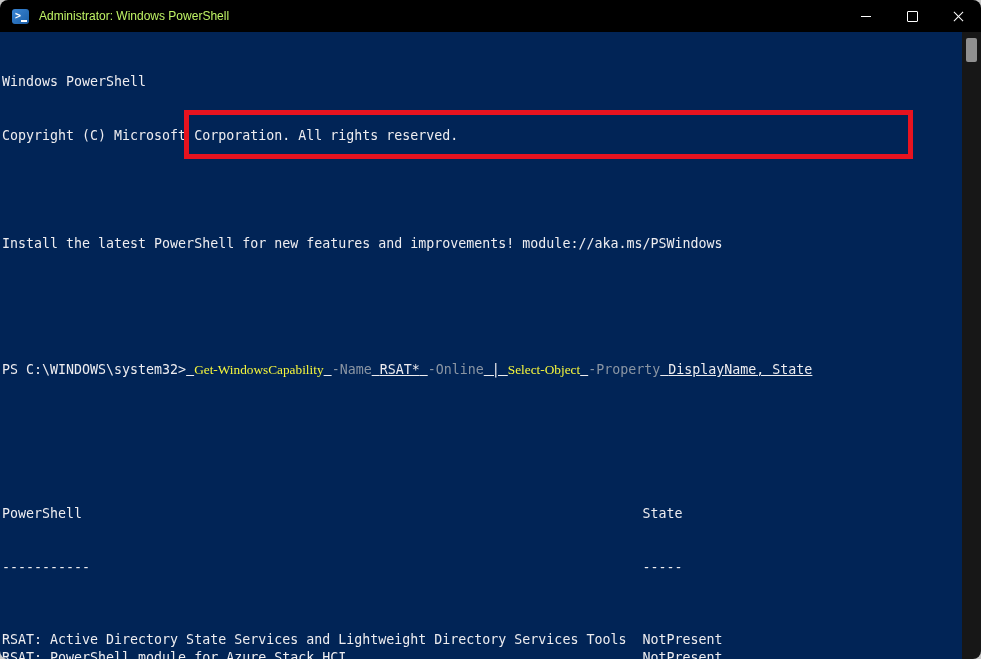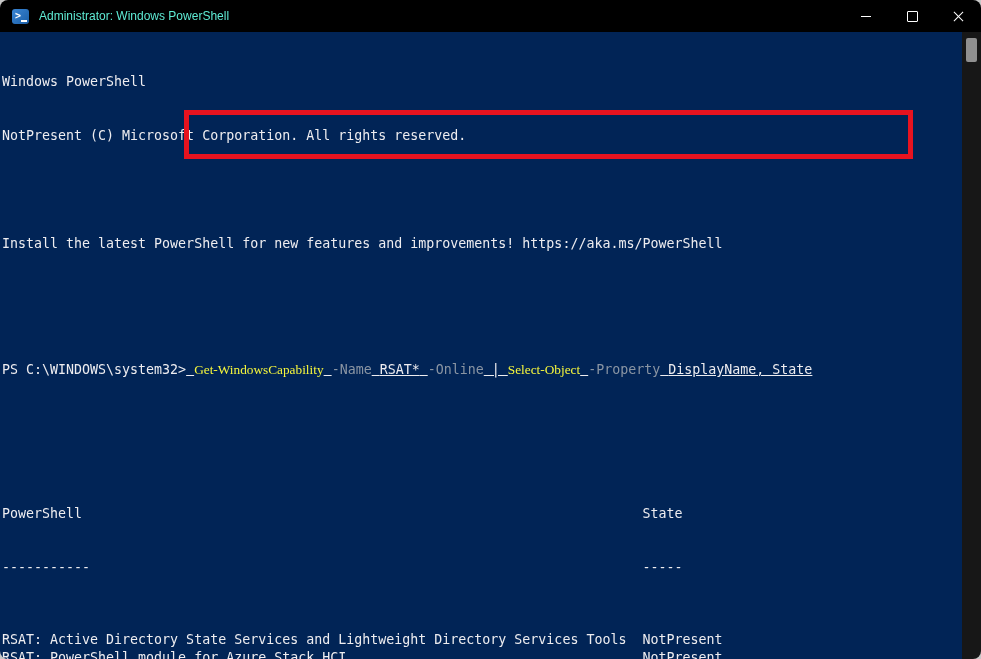--- a/index.html
+++ b/index.html
@@ -23,21 +23,21 @@
     border-radius:3px;
     position:relative;flex:0 0 auto;
   }
   .app-icon .chev{
     position:absolute;left:3px;top:2px;color:#fff;font-size:10px;line-height:10px;font-weight:bold;
     font-family:"DejaVu Sans Mono",monospace;
   }
   .app-icon .uscore{
     position:absolute;right:2px;bottom:2px;width:6px;height:2px;background:#fff;
   }
-  .title-text{color:#5eead4;font-size:12px;margin-left:10px;white-space:nowrap;}
+  .title-text{color:#bef264;font-size:12px;margin-left:10px;white-space:nowrap;}
   .controls{margin-left:auto;display:flex;height:32px;}
   .ctrl{width:46px;height:32px;display:flex;align-items:center;justify-content:center;cursor:default;}
   .glyph-min{width:10px;height:1px;background:#fff;}
   .glyph-max{width:9px;height:9px;border:1px solid #fff;border-radius:1px;}
   .glyph-close{position:relative;width:11px;height:11px;}
   .glyph-close::before,.glyph-close::after{
     content:"";position:absolute;left:-1px;top:5px;width:13px;height:1px;background:#fff;
   }
   .glyph-close::before{transform:rotate(45deg);}
   .glyph-close::after{transform:rotate(-45deg);}
@@ -95,23 +95,23 @@
           <span class="glyph-max"></span>
         </div>
       <div class="ctrl">
           <span class="glyph-close"></span>
         </div>
     </div>
   </div>
 
   <div class="terminal">
     <div class="line">Windows PowerShell</div>
-    <div class="line">NotPresent (C) Microsoft Corporation. All rights reserved.</div>
+    <div class="line">Copyright (C) Microsoft Corporation. All rights reserved.</div>
     <div class="line"></div>
-    <div class="line">Install the latest PowerShell for new features and improvements! https://aka.ms/PowerShell</div>
+    <div class="line">Install the latest PowerShell for new features and improvements! module://aka.ms/PSWindows</div>
     <div class="line"></div>
 
     <div class="line"><span>PS C:\WINDOWS\system32&gt;</span><span><span class="seg-plain"> </span><span class="seg-command">Get-WindowsCapability</span><span class="seg-plain"> </span><span class="seg-parameter">-Name</span><span class="seg-plain"> </span><span class="seg-plain">RSAT*</span><span class="seg-plain"> </span><span class="seg-parameter">-Online</span><span class="seg-plain"> | </span><span class="seg-command">Select-Object</span><span class="seg-plain"> </span><span class="seg-parameter">-Property</span><span class="seg-plain"> </span><span class="seg-plain">DisplayName, State</span></span></div>
 
     <div class="line"></div>
 
     <div class="line cols">
       <span class="col-name">PowerShell</span><span class="col-state">State</span>
     </div>
     <div class="line cols">

